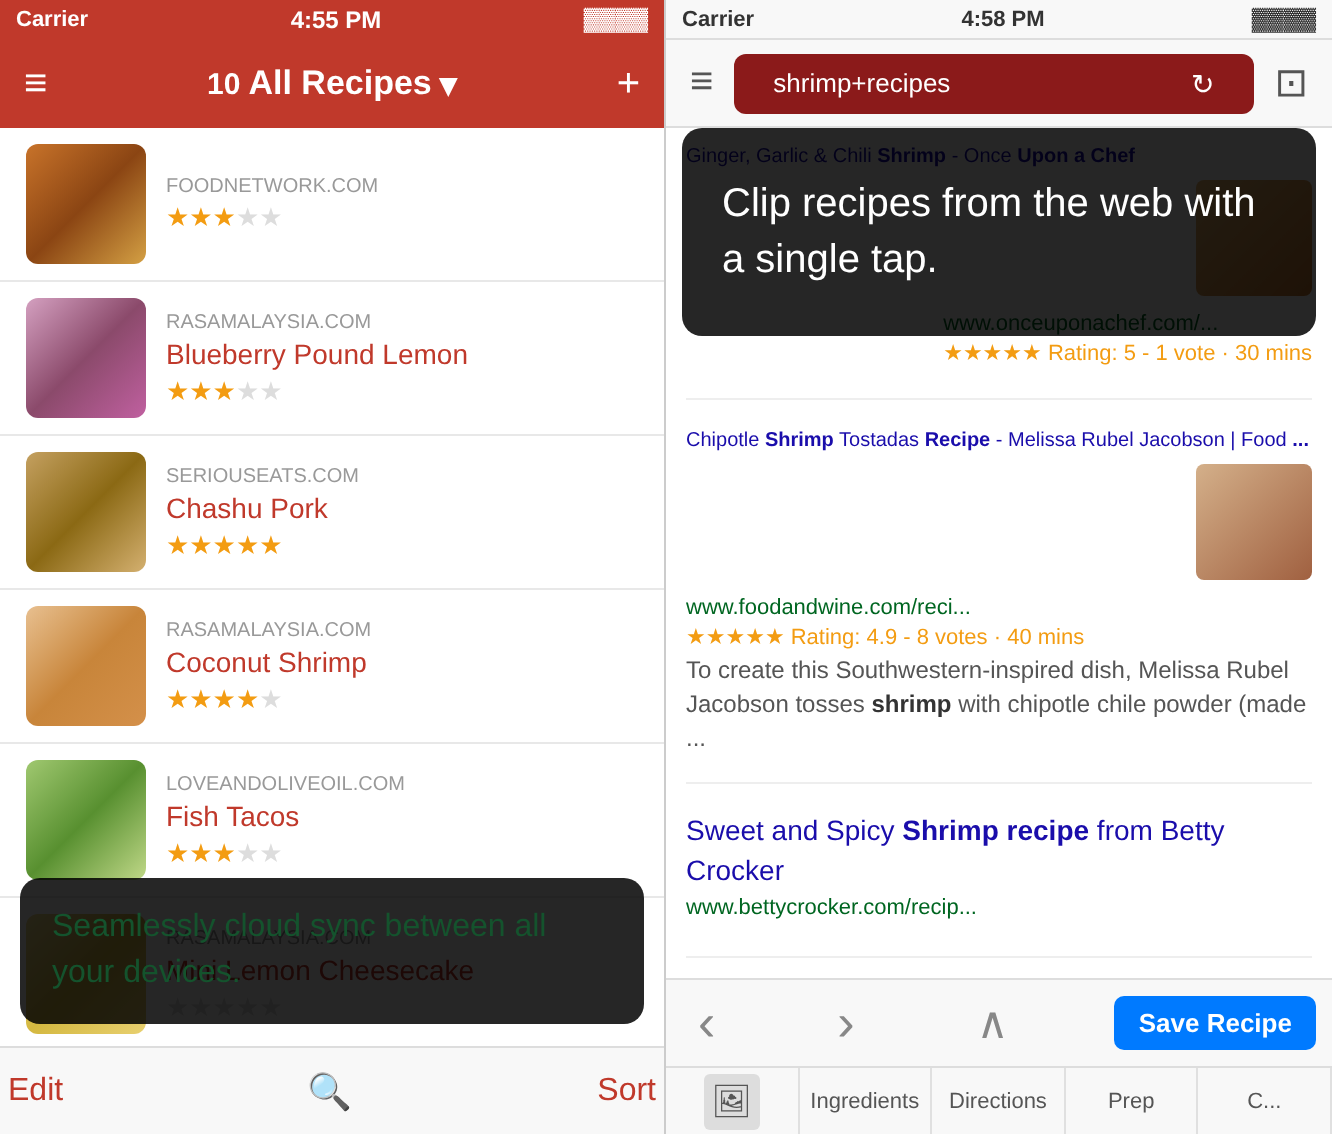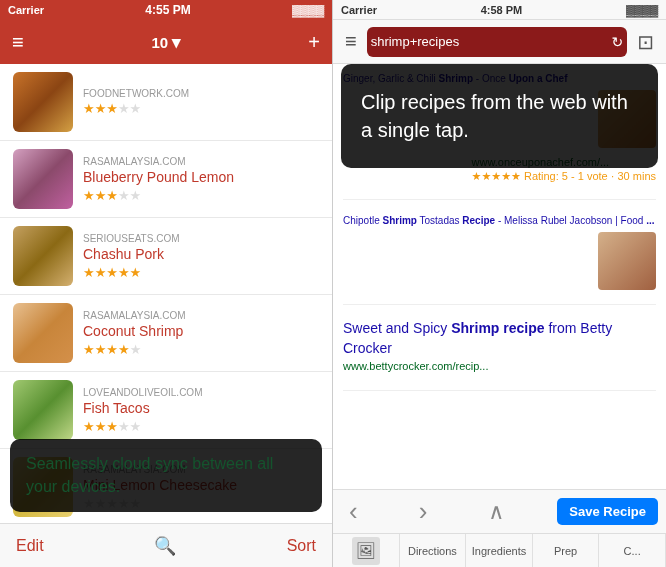--- a/index.html
+++ b/index.html
@@ -111,21 +111,21 @@
     }
     .star-empty { color: #ddd; }
 
     .bottom-bar {
       height: 44px;
       background: #f8f8f8;
       border-top: 1px solid #ddd;
       display: flex;
       align-items: center;
       justify-content: space-between;
-      padding: 0 16px;
+      padding: 0 4px;
     }
     .bottom-btn {
       color: #c0392b;
       font-size: 16px;
       cursor: pointer;
     }
     .bottom-search { font-size: 18px; }
 
     
     .tooltip-overlay {
@@ -176,21 +176,21 @@
       gap: 6px;
     }
 
     .search-bar {
       flex: 1;
       height: 30px;
       background: #8b1a1a;
       border-radius: 6px;
       display: flex;
       align-items: center;
-      padding: 0 4px;
+      padding: 0 20px;
       gap: 6px;
     }
 
     .search-input-text {
       color: #fff;
       font-size: 13px;
       flex: 1;
     }
 
     .search-reload {
@@ -355,20 +355,21 @@
   <div class="status-bar">
     <span>Carrier</span>
     <span class="status-bar-time">4:55 PM</span>
     <span>▓▓▓▓</span>
   </div>
 
   <div class="nav-bar">
     <span class="nav-icon">≡</span>
     <div class="nav-bar-title">
       <span class="count">10</span>
+      <span> All Recipes </span>
       <span>▾</span>
     </div>
     <span class="nav-icon">+</span>
   </div>
 
   <div class="recipe-list">
 
     <div class="recipe-item">
       <div class="recipe-thumb thumb-burger"></div>
       <div class="recipe-info">
@@ -461,20 +462,25 @@
         </div>
       </div>
     </div>
 
     <div class="result-item">
       <div class="result-title">
         Chipotle <strong>Shrimp</strong> Tostadas <strong>Recipe</strong> - Melissa Rubel Jacobson | Food <strong>...</strong>
       </div>
       <div class="result-meta">
         <div class="result-thumb rthumb-2"></div>
+        <div class="result-details">
+          <div class="result-url">www.foodandwine.com/reci...</div>
+          <div class="result-stars">★★★★★ Rating: 4.9 - 8 votes · 40 mins</div>
+          <div class="result-desc">To create this Southwestern-inspired dish, Melissa Rubel Jacobson tosses <strong>shrimp</strong> with chipotle chile powder (made ...</div>
+        </div>
       </div>
     </div>
 
     <div class="result-item">
       <div class="result-title-only result-title">
         Sweet and Spicy <strong>Shrimp recipe</strong> from Betty Crocker
       </div>
       <div class="result-url-only result-url">www.bettycrocker.com/recip...</div>
     </div>
 
@@ -489,24 +495,24 @@
     <span class="browser-nav-btn" style="font-size:26px;">›</span>
     <span class="browser-nav-btn" style="font-size:22px;">∧</span>
     <button class="save-recipe-btn">Save Recipe</button>
   </div>
 
   <div class="tab-bar">
     <div class="tab-item">
       <div class="tab-photo">🖼</div>
     </div>
     <div class="tab-item">
+      <span>Ingredients</span>
+    </div>
+    <div class="tab-item">
       <span>Directions</span>
-    </div>
-    <div class="tab-item">
-      <span>Ingredients</span>
     </div>
     <div class="tab-item">
       <span>Prep</span>
     </div>
     <div class="tab-item">
       <span>C...</span>
     </div>
   </div>
 
 </div>

